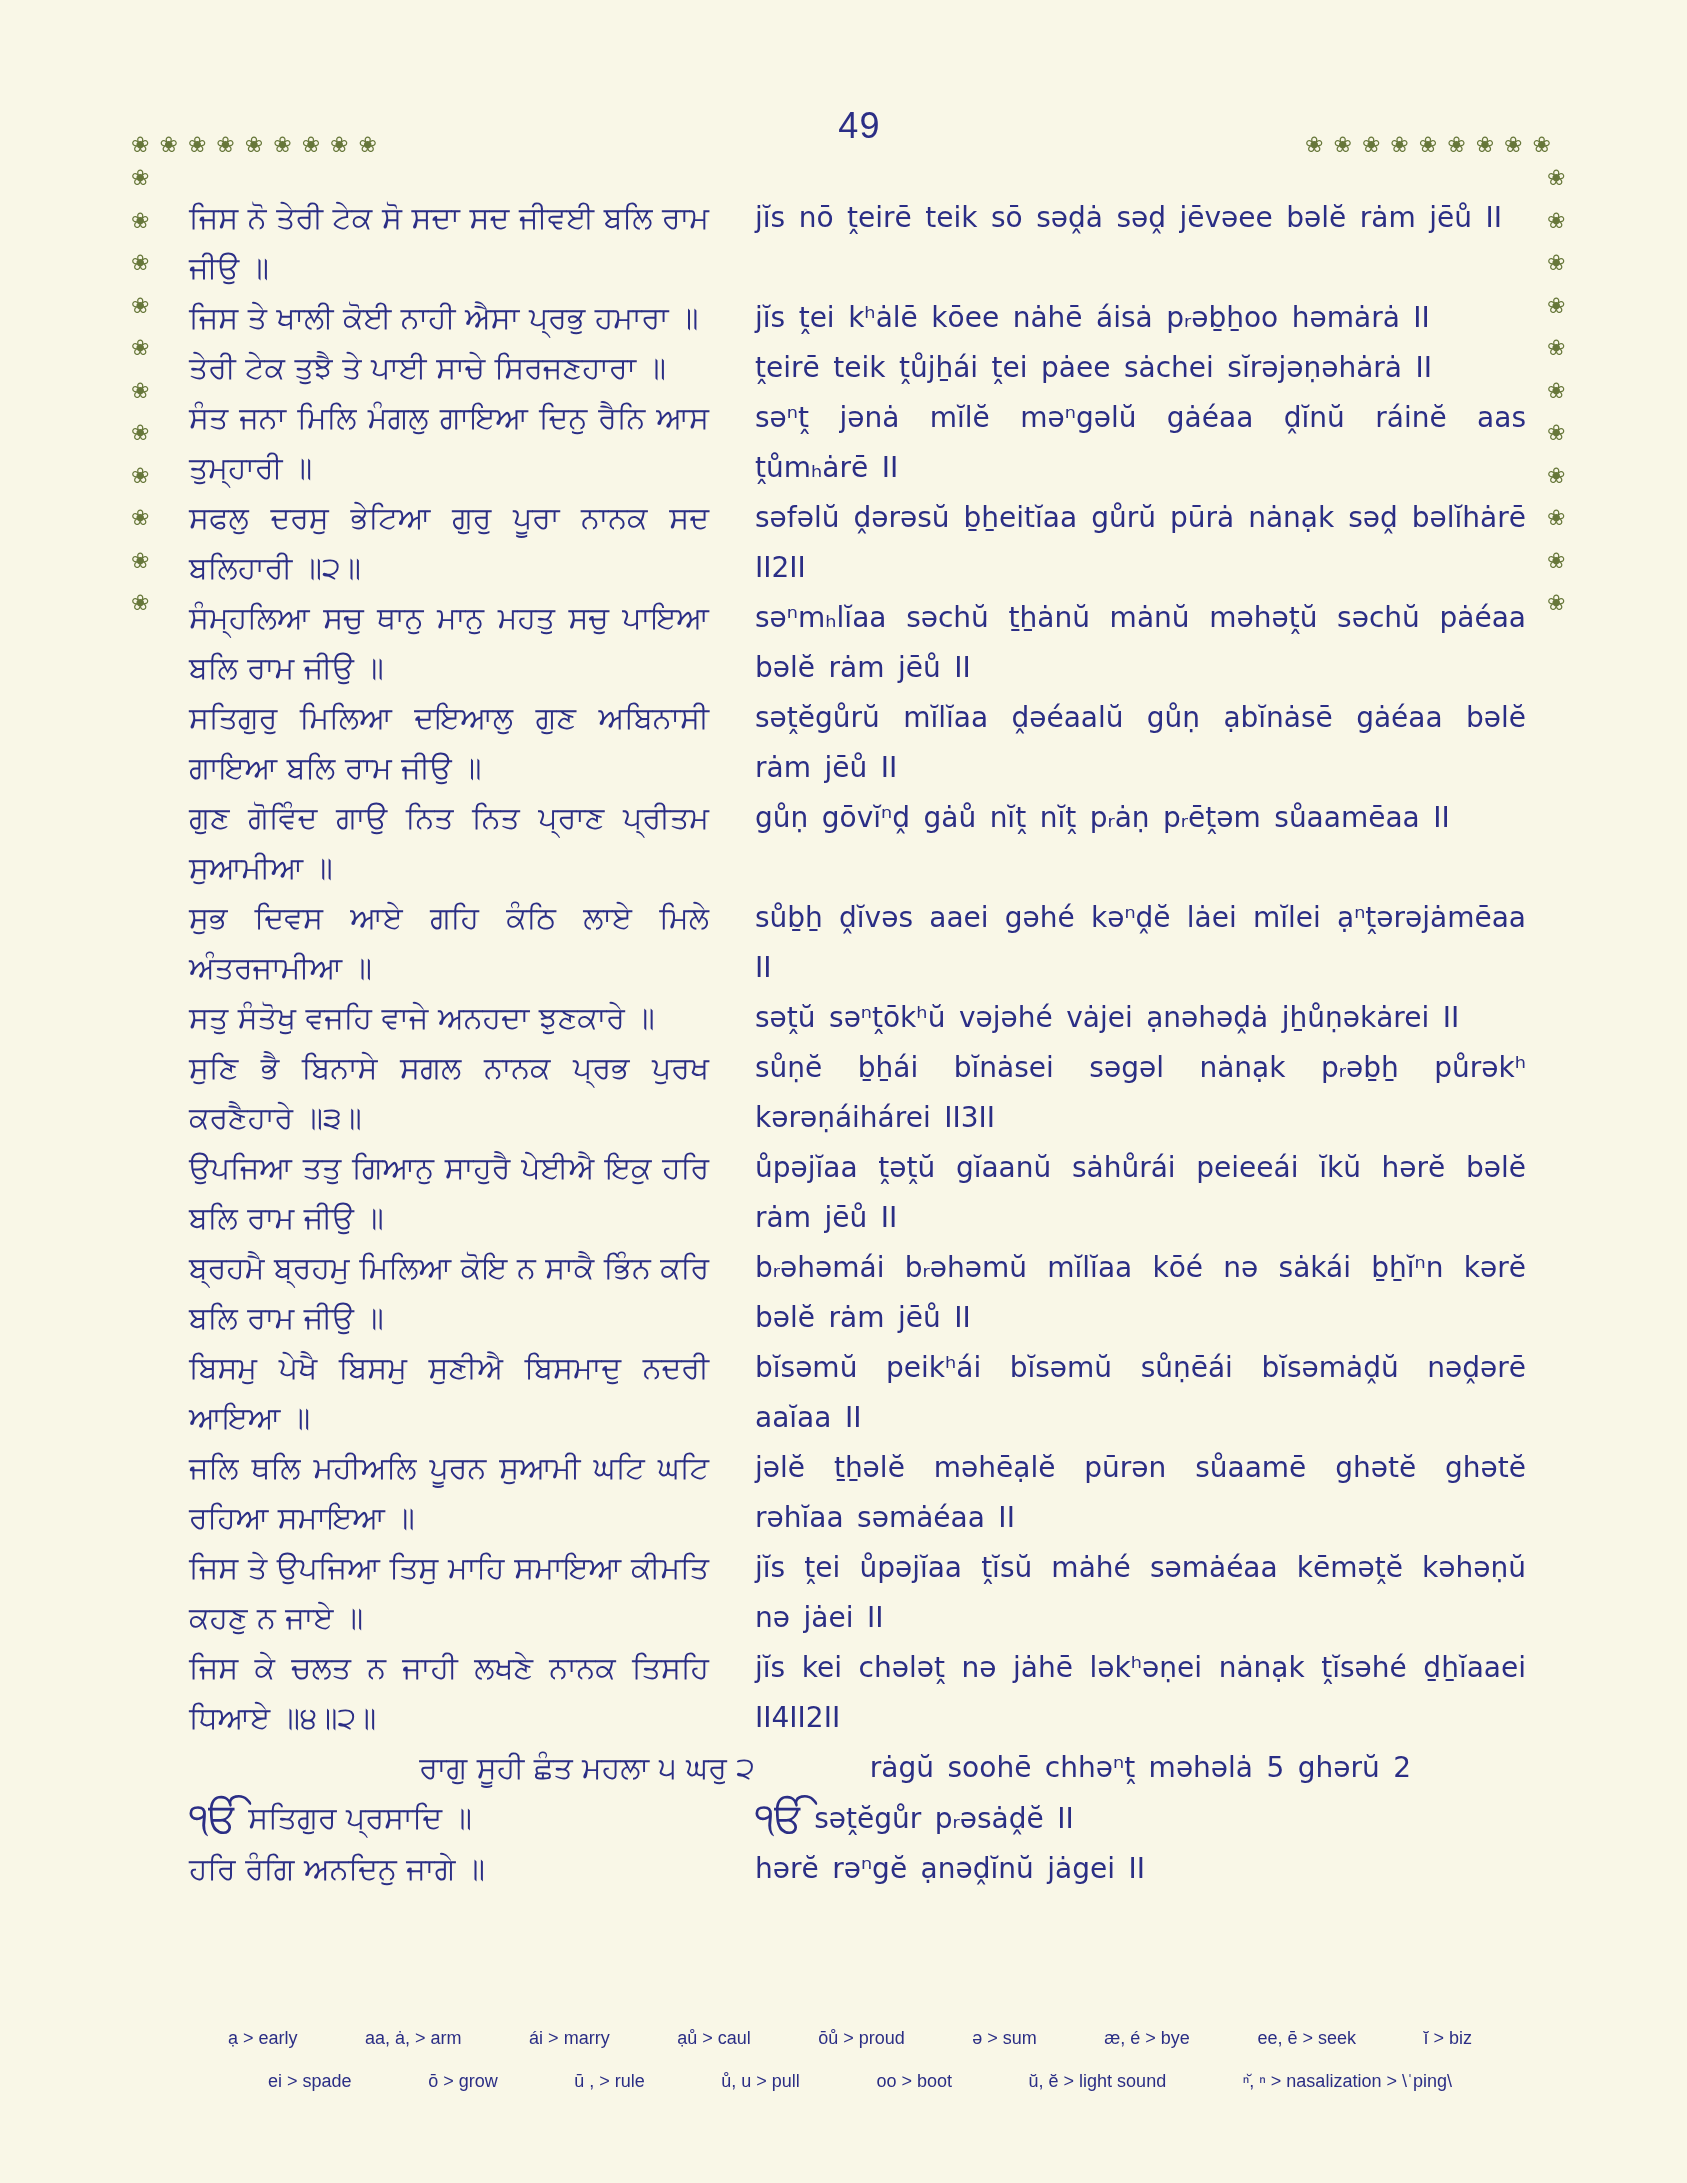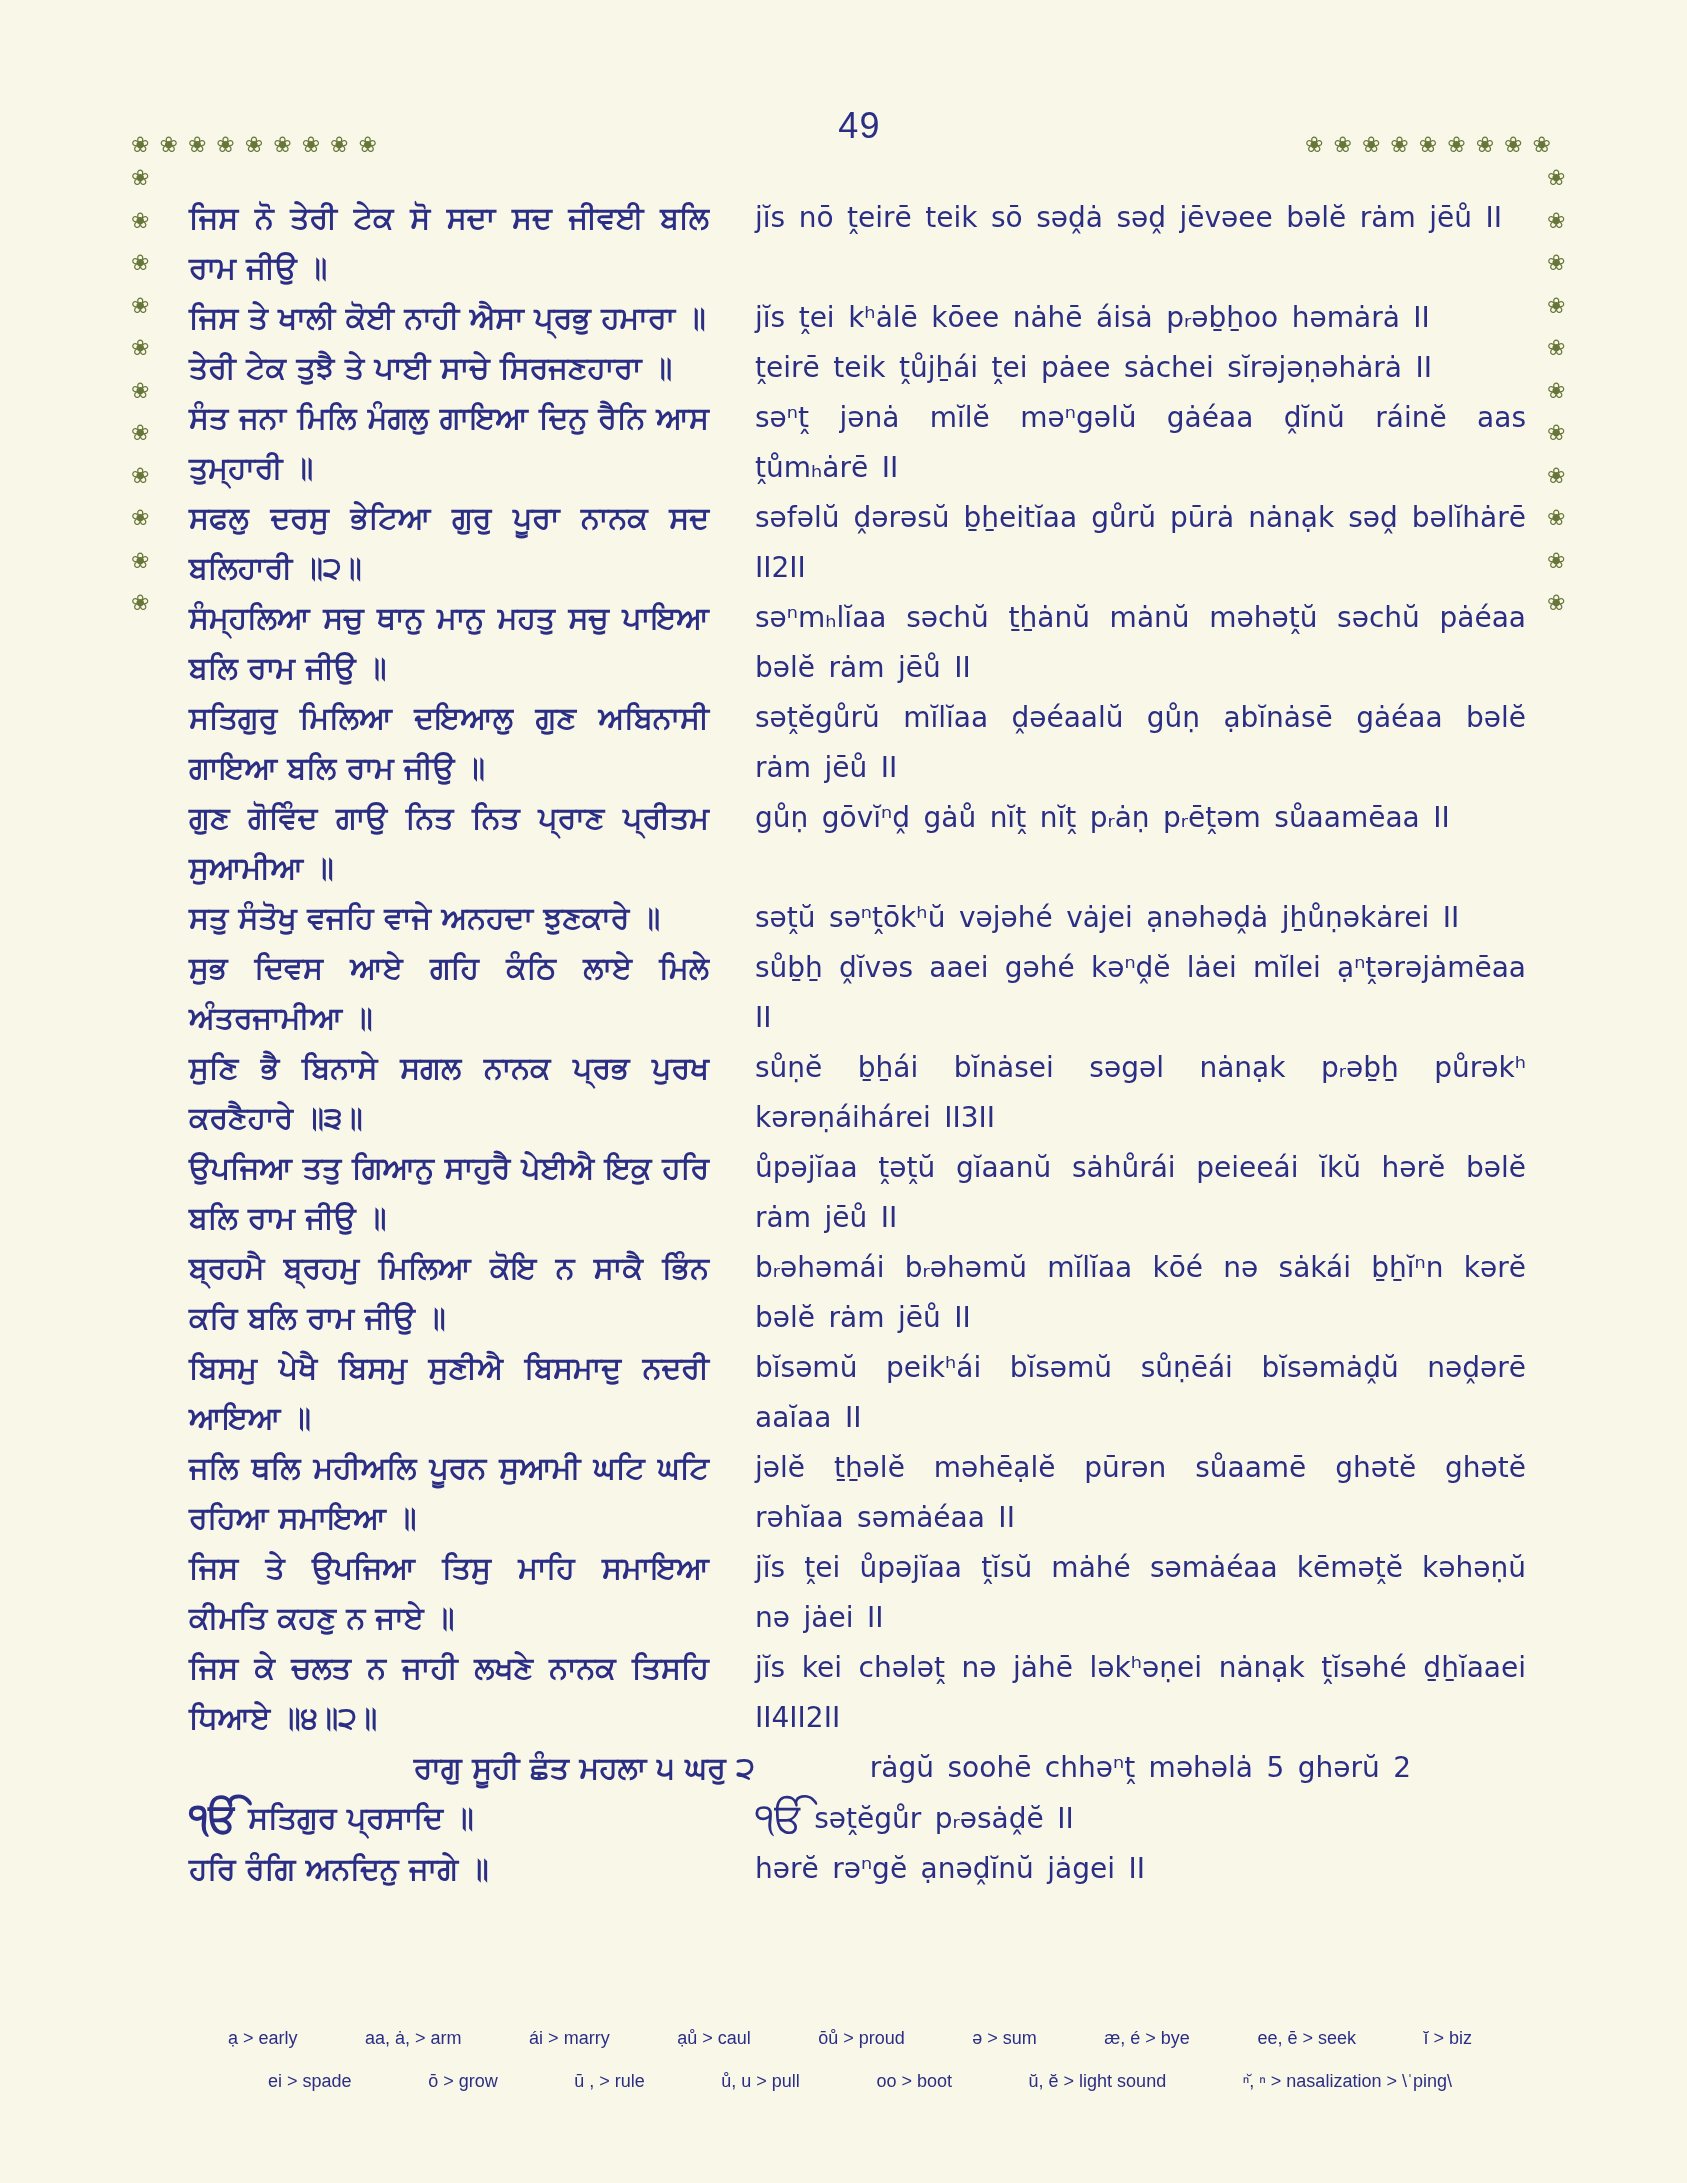--- a/index.html
+++ b/index.html
@@ -34,21 +34,20 @@
   .verses{
     position:absolute;left:189px;top:193px;width:1336px;
   }
   .verse-row{
     display:grid;grid-template-columns:566px 771px;
   }
   .g-cell{
     font-size:30px;line-height:50px;text-align:justify;
     padding-right:46px;
     font-family:"DejaVu Sans","Liberation Sans",sans-serif;
-    font-weight:bold;
   }
   .t-cell{
     font-size:28px;line-height:50px;text-align:justify;word-spacing:4.6px;
     font-family:"DejaVu Sans","Liberation Sans",sans-serif;
   }
   .verse-row.centered .g-cell{text-align:right;padding-right:0;}
   .verse-row.centered .t-cell{text-align:center;}
   .ik{font-size:41px;line-height:50px;vertical-align:-4px;padding-right:9.3px;}
   .pron-key{
     position:absolute;left:228px;top:2028px;width:1244px;
@@ -139,26 +138,26 @@
     </div>
     <div class="verse-row">
       <div class="g-cell">ਸਤਿਗੁਰੁ ਮਿਲਿਆ ਦਇਆਲੁ ਗੁਣ ਅਬਿਨਾਸੀ ਗਾਇਆ ਬਲਿ ਰਾਮ ਜੀਉ ॥</div>
       <div class="t-cell">səṱĕgůrŭ mĭlĭaa ḓəéaalŭ gůṇ ạbĭnȧsē gȧéaa bəlĕ rȧm jēů II</div>
     </div>
     <div class="verse-row">
       <div class="g-cell">ਗੁਣ ਗੋਵਿੰਦ ਗਾਉ ਨਿਤ ਨਿਤ ਪ੍ਰਾਣ ਪ੍ਰੀਤਮ ਸੁਆਮੀਆ ॥</div>
       <div class="t-cell">gůṇ gōvĭⁿḓ gȧů nĭṱ nĭṱ pᵣȧṇ pᵣēṱəm sůaamēaa II</div>
     </div>
     <div class="verse-row">
+      <div class="g-cell">ਸੁਭ ਦਿਵਸ ਆਏ ਗਹਿ ਕੰਠਿ ਲਾਏ ਮਿਲੇ ਅੰਤਰਜਾਮੀਆ ॥</div>
+      <div class="t-cell">sůḇẖ ḓĭvəs aaei gəhé kəⁿḓĕ lȧei mĭlei ạⁿṱərəjȧmēaa II</div>
+    </div>
+    <div class="verse-row">
       <div class="g-cell">ਸਤੁ ਸੰਤੋਖੁ ਵਜਹਿ ਵਾਜੇ ਅਨਹਦਾ ਝੁਣਕਾਰੇ ॥</div>
       <div class="t-cell">səṱŭ səⁿṱōkʰŭ vəjəhé vȧjei ạnəhəḓȧ jẖůṇəkȧrei II</div>
-    </div>
-    <div class="verse-row">
-      <div class="g-cell">ਸੁਭ ਦਿਵਸ ਆਏ ਗਹਿ ਕੰਠਿ ਲਾਏ ਮਿਲੇ ਅੰਤਰਜਾਮੀਆ ॥</div>
-      <div class="t-cell">sůḇẖ ḓĭvəs aaei gəhé kəⁿḓĕ lȧei mĭlei ạⁿṱərəjȧmēaa II</div>
     </div>
     <div class="verse-row">
       <div class="g-cell">ਸੁਣਿ ਭੈ ਬਿਨਾਸੇ ਸਗਲ ਨਾਨਕ ਪ੍ਰਭ ਪੁਰਖ ਕਰਣੈਹਾਰੇ ॥੩॥</div>
       <div class="t-cell">sůṇĕ ḇẖái bĭnȧsei səgəl nȧnạk pᵣəḇẖ půrəkʰ kərəṇáihárei II3II</div>
     </div>
     <div class="verse-row">
       <div class="g-cell">ਉਪਜਿਆ ਤਤੁ ਗਿਆਨੁ ਸਾਹੁਰੈ ਪੇਈਐ ਇਕੁ ਹਰਿ ਬਲਿ ਰਾਮ ਜੀਉ ॥</div>
       <div class="t-cell">ůpəjĭaa ṱəṱŭ gĭaanŭ sȧhůrái peieeái ĭkŭ hərĕ bəlĕ rȧm jēů II</div>
     </div>
     <div class="verse-row">

